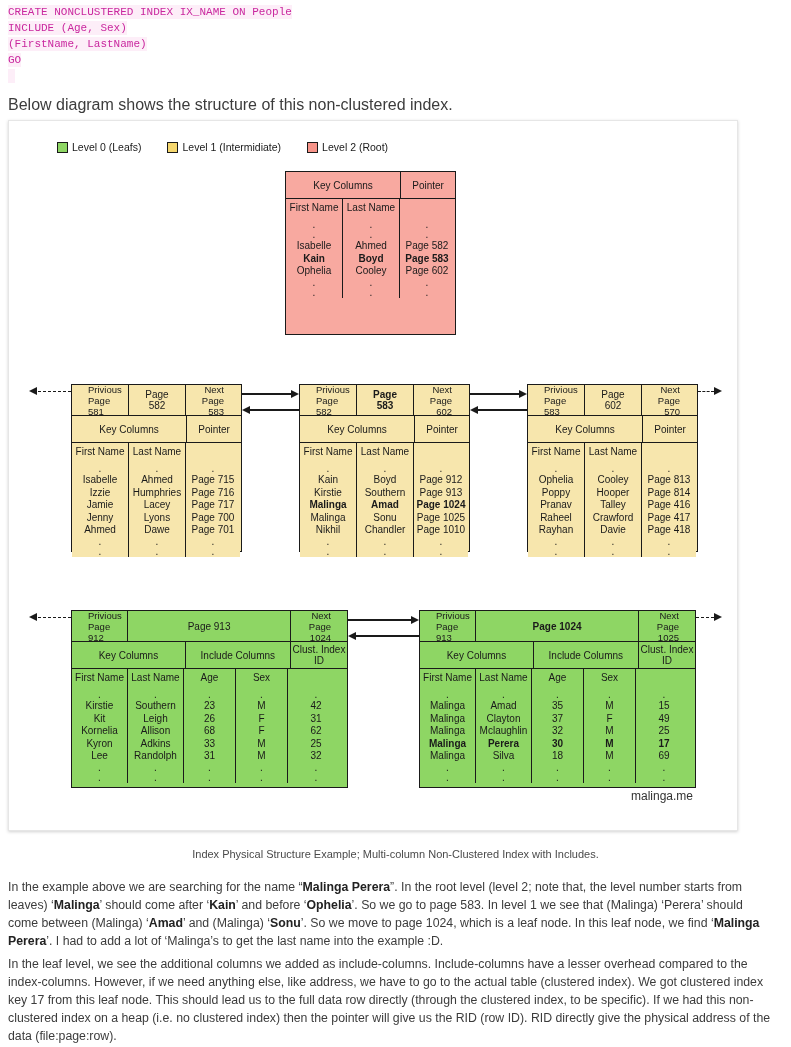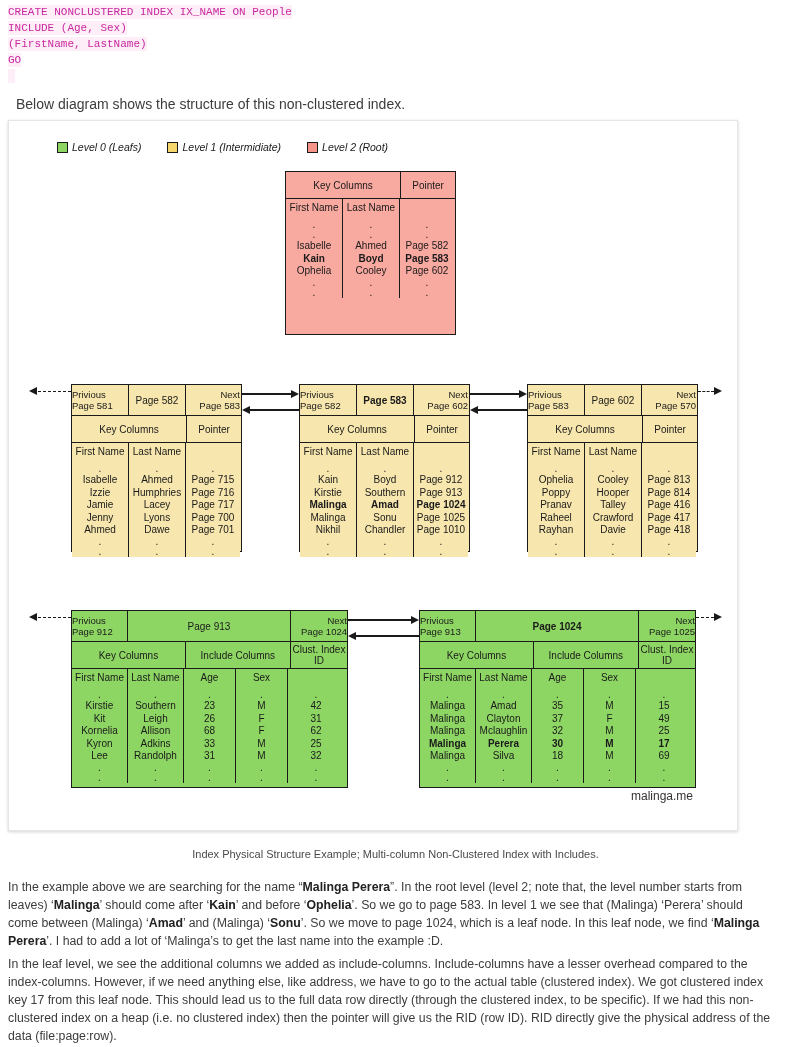--- a/index.html
+++ b/index.html
@@ -22,54 +22,54 @@
   .codeline { white-space:pre; padding-left:8px; }
   .codeline span {
     background:#fdeef8;
     color:#c9279e;
     padding:1px 0px;
   }
   .codeline.blank span { color:transparent; }
 
   
   .intro {
-    position:absolute; left:16px; top:96px; width:770px;
-    font-size:14px; line-height:17px; color:#3c3c3c;
+    position:absolute; left:8px; top:96px; width:770px;
+    font-size:16px; line-height:17px; color:#3c3c3c;
   }
 
   
   .diagram-card {
     position:absolute; left:8px; top:120px;
     width:728px; height:709px;
     background:#ffffff;
     border:1px solid #e6e6e6;
     box-shadow:0 1px 3px rgba(0,0,0,0.18);
     overflow:hidden;
   }
 
   
-  .legend { position:absolute; left:48px; top:20px; display:flex; align-items:flex-end;font-style:italic; }
+  .legend { position:absolute; left:48px; top:20px; display:flex; align-items:flex-end; }
   .legend-item { display:flex; align-items:center; margin-right:26px; }
   .swatch {
     width:11px; height:11px; border:1.6px solid #1a1a1a; margin-right:4px;
     box-sizing:border-box;
   }
   .legend-label { font-size:10.5px; color:#1a1a1a; }
 
   
   .node { position:absolute; box-sizing:border-box; border:1.4px solid #1a1a1a; }
   .node .hdr, .node .sub, .node .colhdr {
     box-sizing:border-box; border-bottom:1.4px solid #1a1a1a;
   }
 
   
   .navrow { display:flex; height:30px; }
   .navcell {
     box-sizing:border-box; font-size:9.5px; line-height:11px; color:#1a1a1a;
-    padding:3px 0; display:flex; flex-direction:column; justify-content:center;
+    padding:3px 16px; display:flex; flex-direction:column; justify-content:center;
   }
   .navcell.left { text-align:left; border-right:1.4px solid #1a1a1a; }
   .navcell.mid {
     align-items:center; justify-content:center; text-align:center;
     border-right:1.4px solid #1a1a1a; font-size:10px;
   }
   .navcell.right { text-align:right; align-items:flex-end; }
   .bold { font-weight:bold; }
 
   

